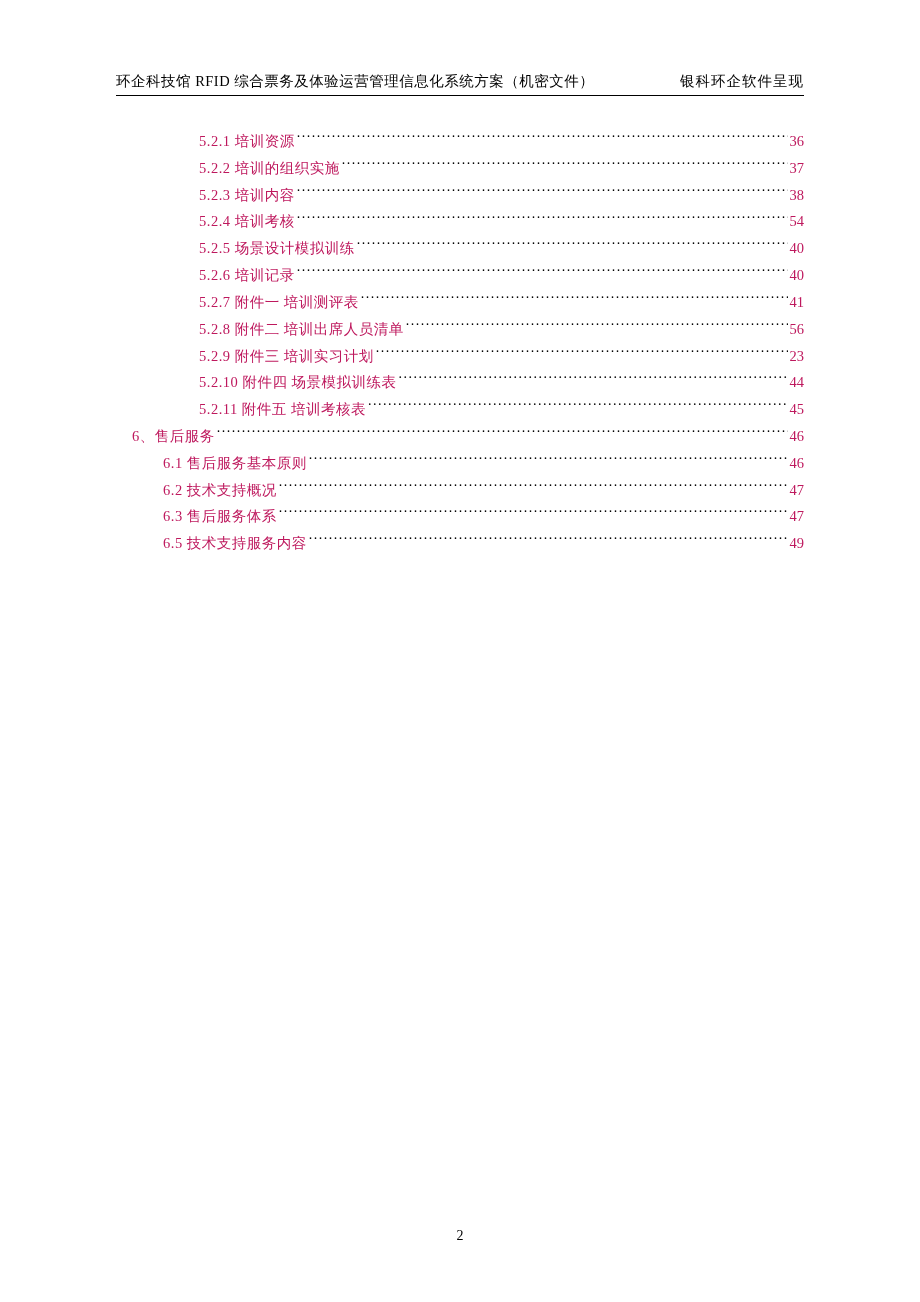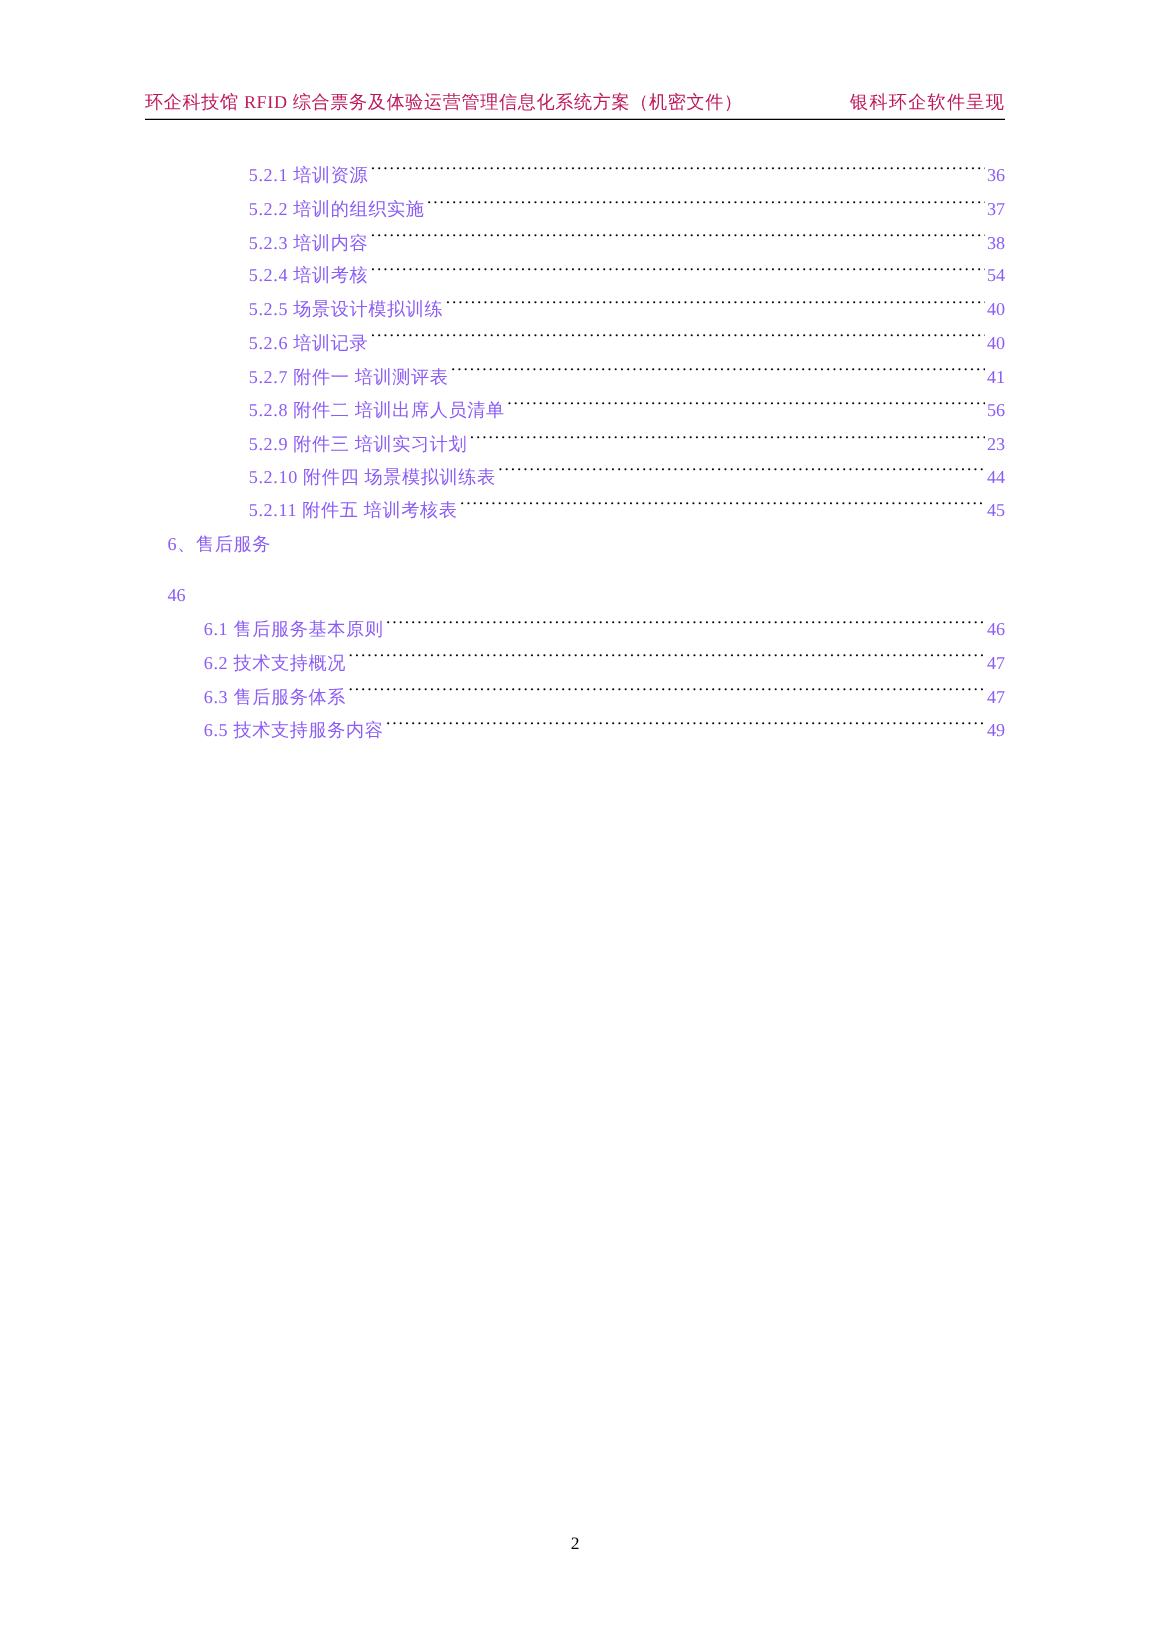--- a/index.html
+++ b/index.html
@@ -14,35 +14,35 @@
       padding: 72px 116px 0 116px;
     }
     .header {
       display: flex;
       justify-content: space-between;
       align-items: baseline;
       border-bottom: 1px solid #000;
       padding-bottom: 4px;
       margin-bottom: 32px;
       font-size: 14.5px;
-      color: #be185d;
+      color: #000000;
     }
     .header-left { letter-spacing: 0.5px; }
     .header-right { letter-spacing: 1px; }
     .toc {
       font-size: 14.5px;
-      color: #8b5cf6;
+      color: #be185d;
       line-height: 1.85;
     }
     .toc-line {
       display: flex;
       align-items: baseline;
       white-space: nowrap;
     }
-    .indent-1 { padding-left: 16px; flex-direction: column; }
+    .indent-1 { padding-left: 16px; }
     .indent-2 { padding-left: 47px; }
     .indent-3 { padding-left: 83px; }
     .toc-label {
       flex: 0 0 auto;
       letter-spacing: 0.5px;
     }
     .dots {
       flex: 1 1 auto;
       overflow: hidden;
       position: relative;

